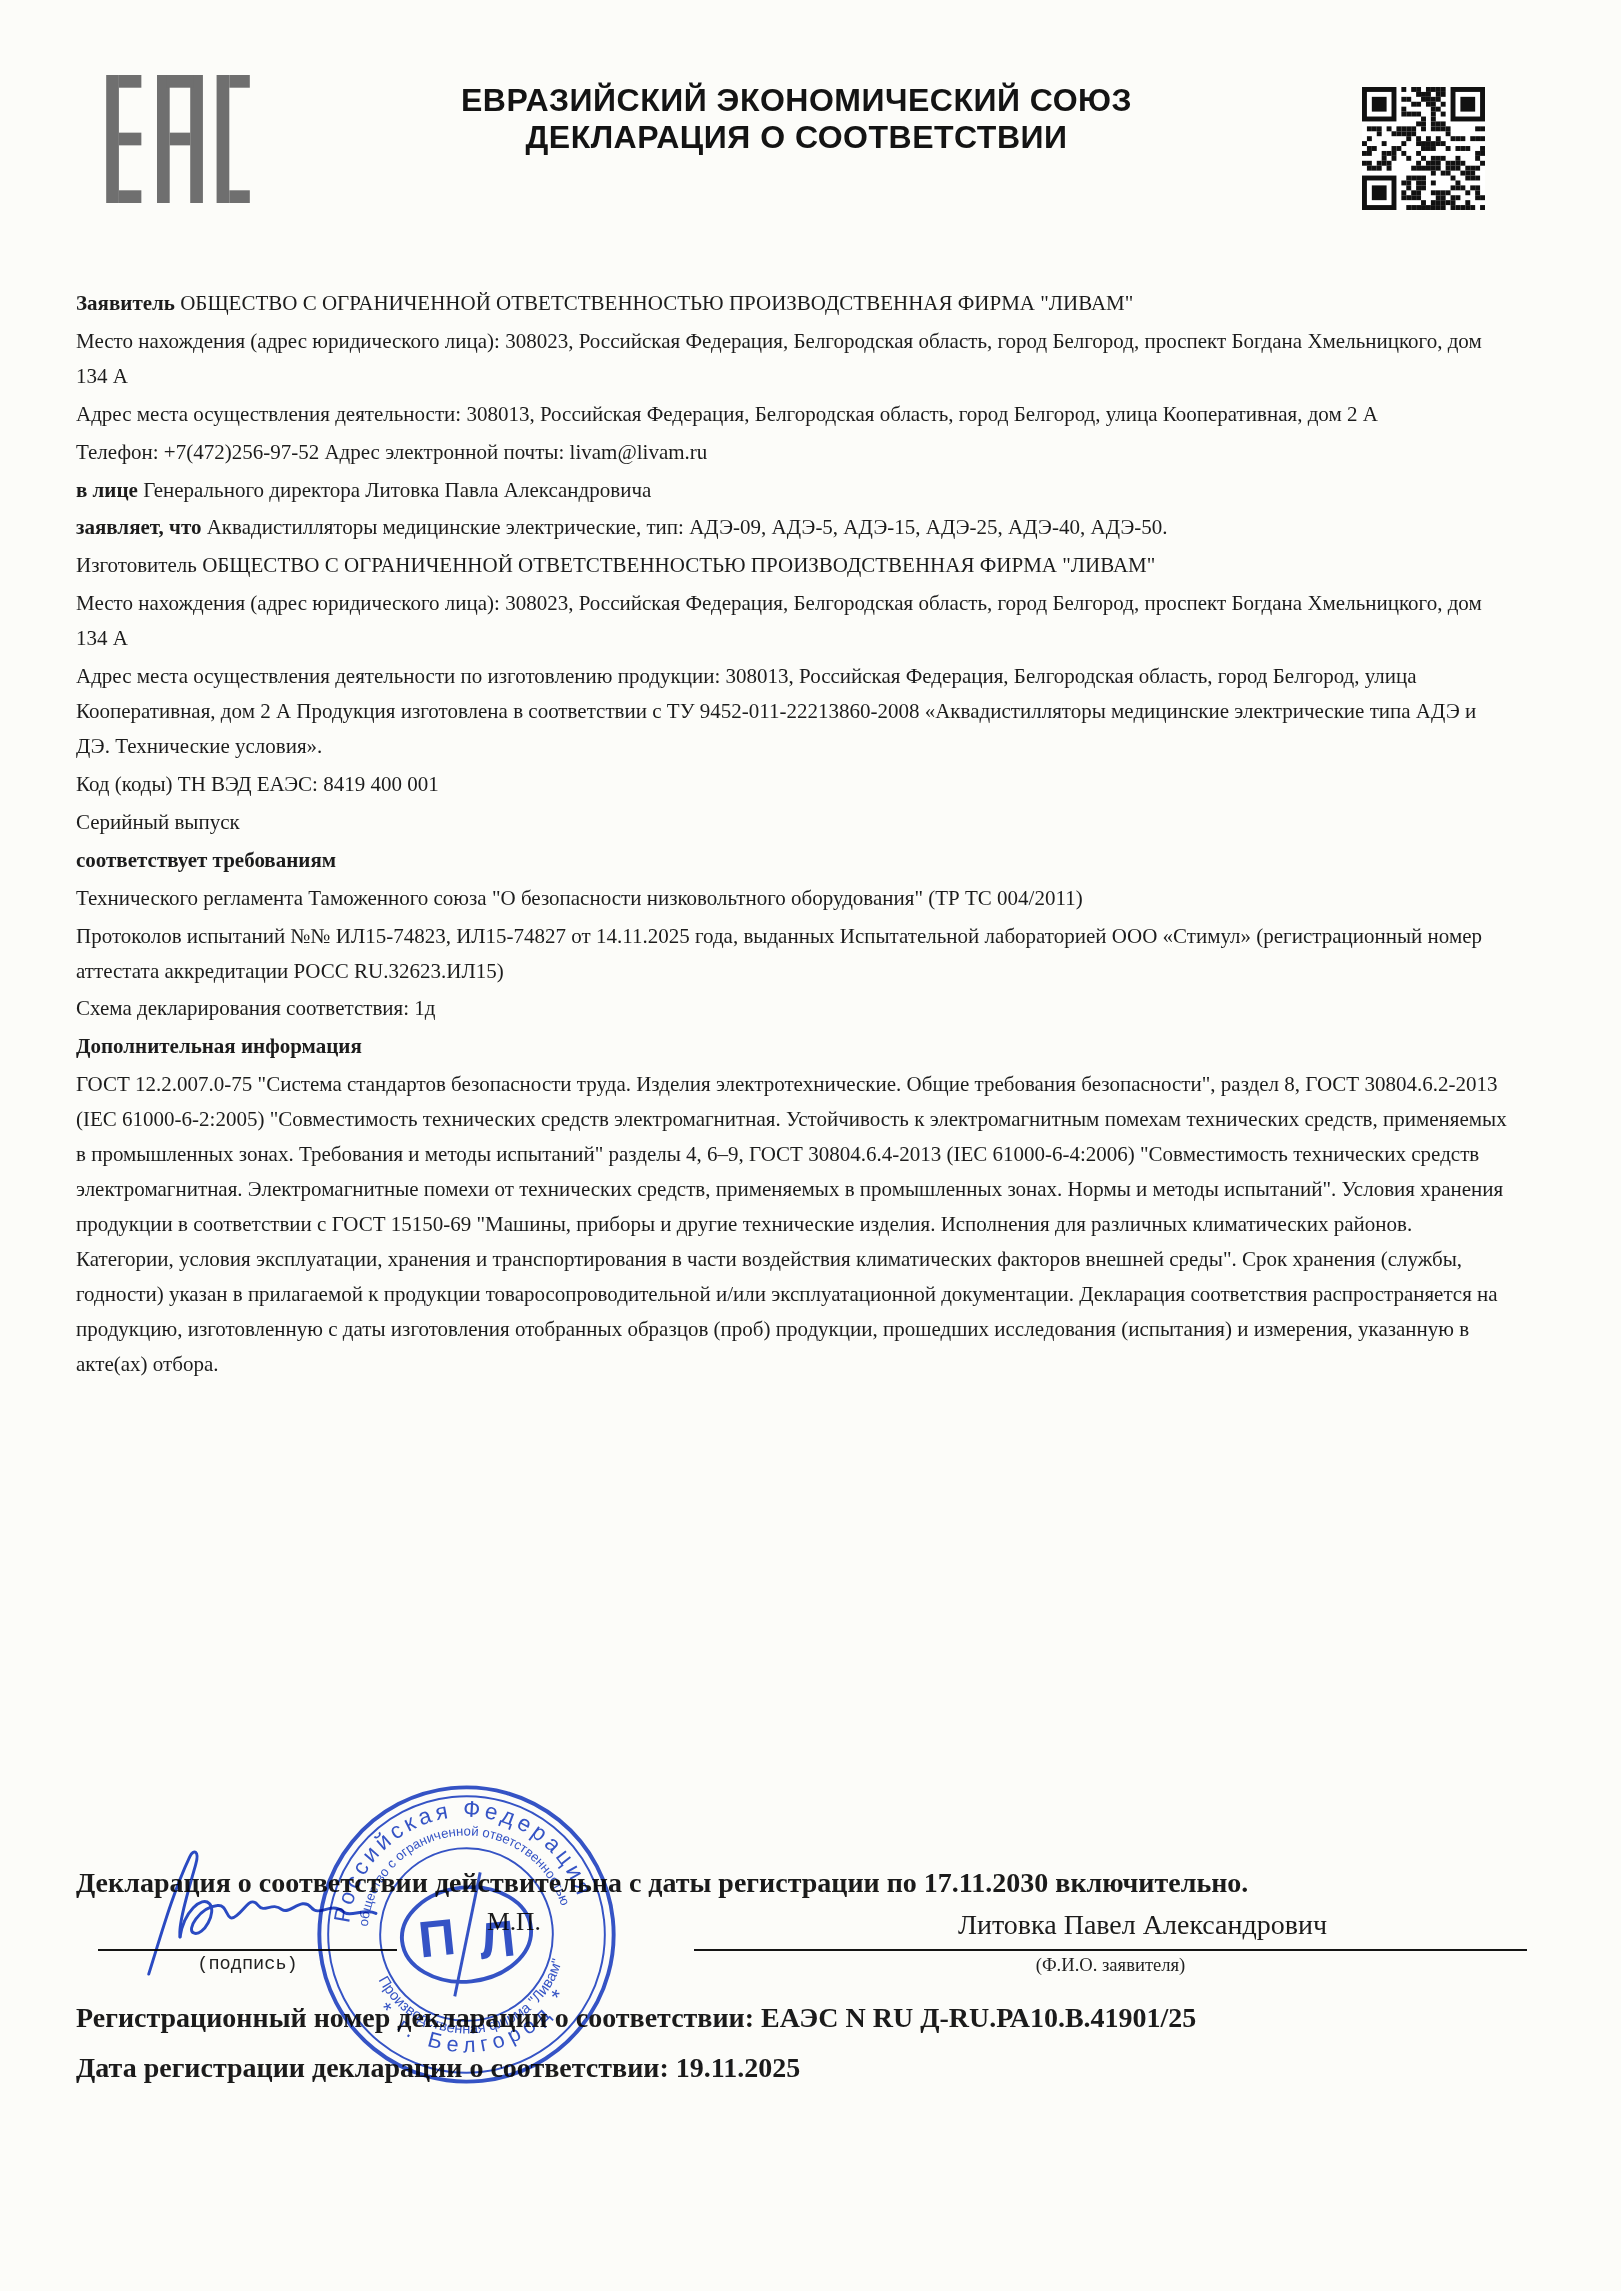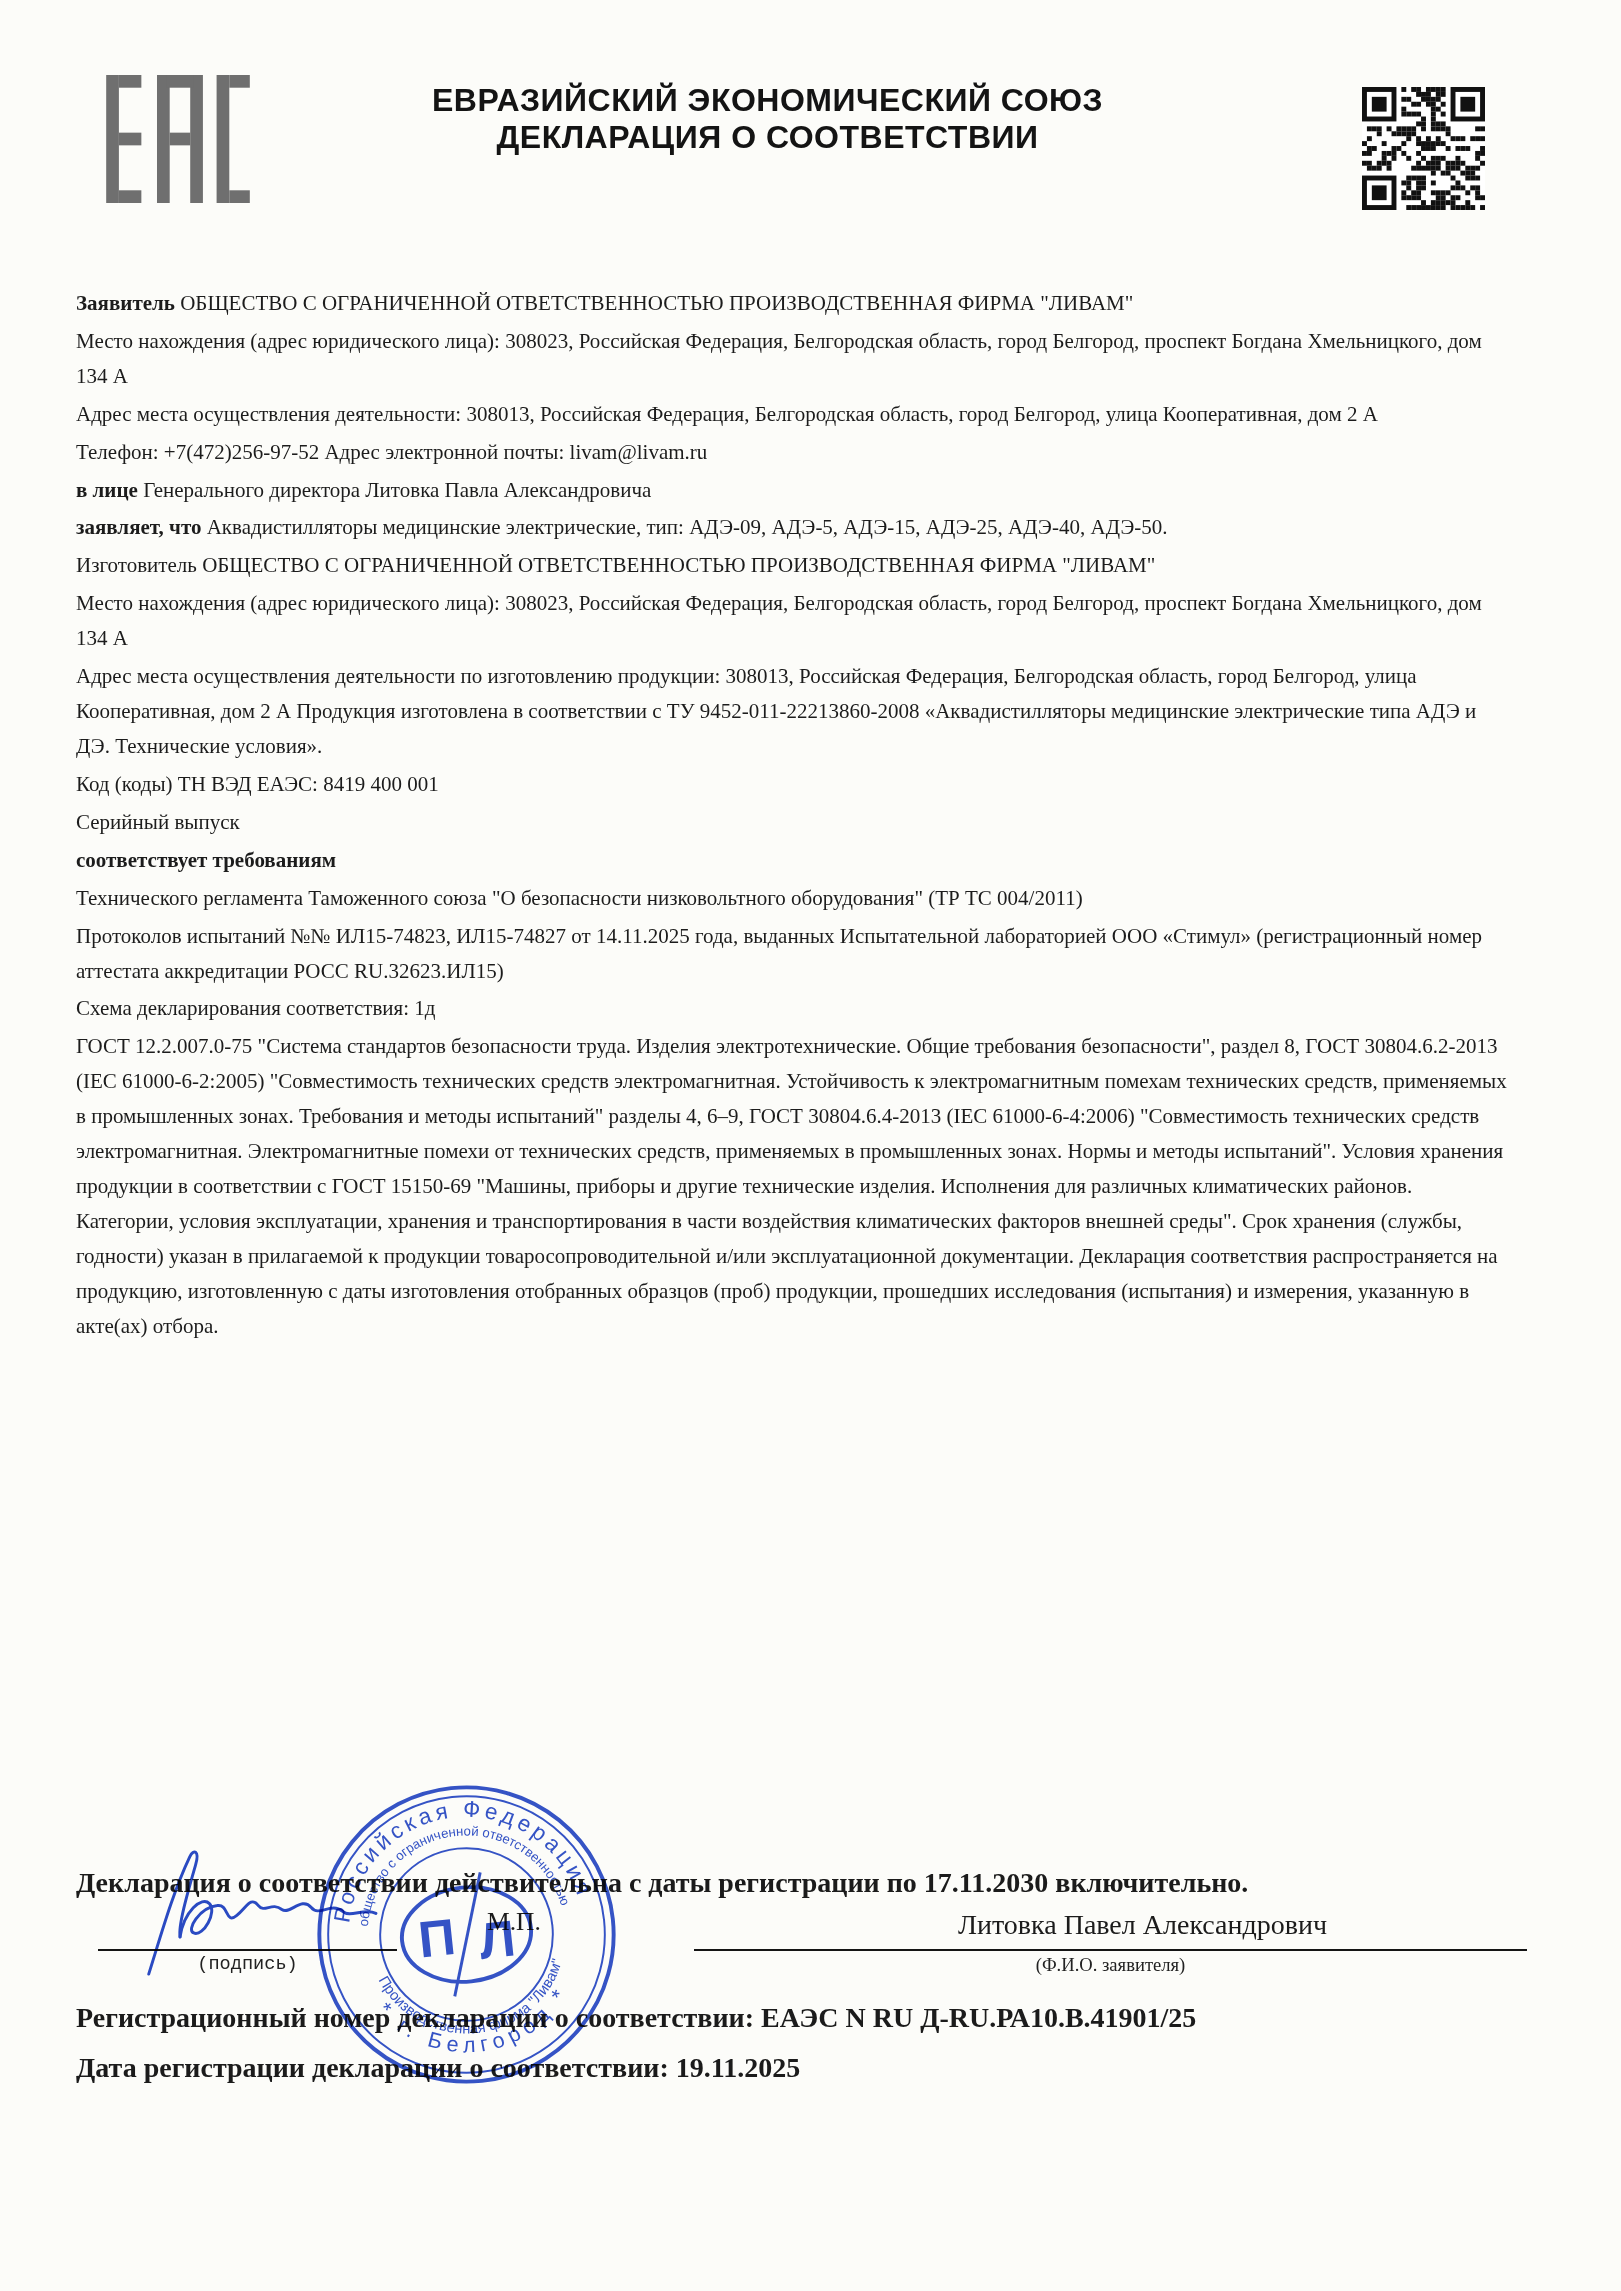--- a/index.html
+++ b/index.html
@@ -12,21 +12,21 @@
     color:#1b1b1b;
     overflow:hidden;
   }
   
   .eac-logo{position:absolute;left:106px;top:75px;}
   .doc-title{
     position:absolute;left:106px;top:82px;width:1323px;
     text-align:center;
     font-family:"Liberation Sans", sans-serif;
     font-weight:bold;font-size:32px;line-height:37px;
-    color:#141414;letter-spacing:0.5px;
+    color:#141414;letter-spacing:0.5px;padding-left:29px;
   }
   .qr{position:absolute;left:1362px;top:87px;}
   
   .doc{
     position:absolute;left:76px;top:286px;width:1431px;
     font-size:21px;line-height:35px;color:#1c1c1c;
     z-index:2;
   }
   .doc p{margin:0 0 2.9px 0;}
   .doc p.sp{margin-top:1px;}
@@ -309,20 +309,21 @@
     <p class="sp"><span class="bold">заявляет, что</span><span> Аквадистилляторы медицинские электрические, тип: АДЭ-09, АДЭ-5, АДЭ-15, АДЭ-25, АДЭ-40, АДЭ-50.</span></p>
     <p>Изготовитель ОБЩЕСТВО С ОГРАНИЧЕННОЙ ОТВЕТСТВЕННОСТЬЮ ПРОИЗВОДСТВЕННАЯ ФИРМА "ЛИВАМ"</p>
     <p>Место нахождения (адрес юридического лица): 308023, Российская Федерация, Белгородская область, город Белгород, проспект Богдана Хмельницкого, дом 134 А</p>
     <p>Адрес места осуществления деятельности по изготовлению продукции: 308013, Российская Федерация, Белгородская область, город Белгород, улица Кооперативная, дом 2 А Продукция изготовлена в соответствии с ТУ 9452-011-22213860-2008 «Аквадистилляторы медицинские электрические типа АДЭ и ДЭ. Технические условия».</p>
     <p class="sp">Код (коды) ТН ВЭД ЕАЭС: 8419 400 001</p>
     <p>Серийный выпуск</p>
     <p class="bold sp">соответствует требованиям</p>
     <p>Технического регламента Таможенного союза "О безопасности низковольтного оборудования" (ТР ТС 004/2011)</p>
     <p>Протоколов испытаний №№ ИЛ15-74823, ИЛ15-74827 от 14.11.2025 года, выданных Испытательной лабораторией ООО «Стимул» (регистрационный номер аттестата аккредитации РОСС RU.32623.ИЛ15)</p>
     <p>Схема декларирования соответствия: 1д</p>
+    <p class="bold sp">Дополнительная информация</p>
     <p>ГОСТ 12.2.007.0-75 "Система стандартов безопасности труда. Изделия электротехнические. Общие требования безопасности", раздел 8, ГОСТ 30804.6.2-2013 (IEC 61000-6-2:2005) "Совместимость технических средств электромагнитная. Устойчивость к электромагнитным помехам технических средств, применяемых в промышленных зонах. Требования и методы испытаний" разделы 4, 6–9, ГОСТ 30804.6.4-2013 (IEC 61000-6-4:2006) "Совместимость технических средств электромагнитная. Электромагнитные помехи от технических средств, применяемых в промышленных зонах. Нормы и методы испытаний". Условия хранения продукции в соответствии с ГОСТ 15150-69 "Машины, приборы и другие технические изделия. Исполнения для различных климатических районов. Категории, условия эксплуатации, хранения и транспортирования в части воздействия климатических факторов внешней среды". Срок хранения (службы, годности) указан в прилагаемой к продукции товаросопроводительной и/или эксплуатационной документации. Декларация соответствия распространяется на продукцию, изготовленную с даты изготовления отобранных образцов (проб) продукции, прошедших исследования (испытания) и измерения, указанную в акте(ах) отбора.</p>
   </div>
 
   <div class="abs valid-line">Декларация о соответствии действительна с даты регистрации по 17.11.2030 включительно.</div>
 
   <div class="abs fio-name">Литовка Павел Александрович</div>
 
   <div class="abs sigline" style="left:98px;top:1949px;width:299px;"></div>
   <div class="abs cap" style="left:98px;top:1954px;width:299px;font-family:Liberation Mono, monospace;">(подпись)</div>
 

